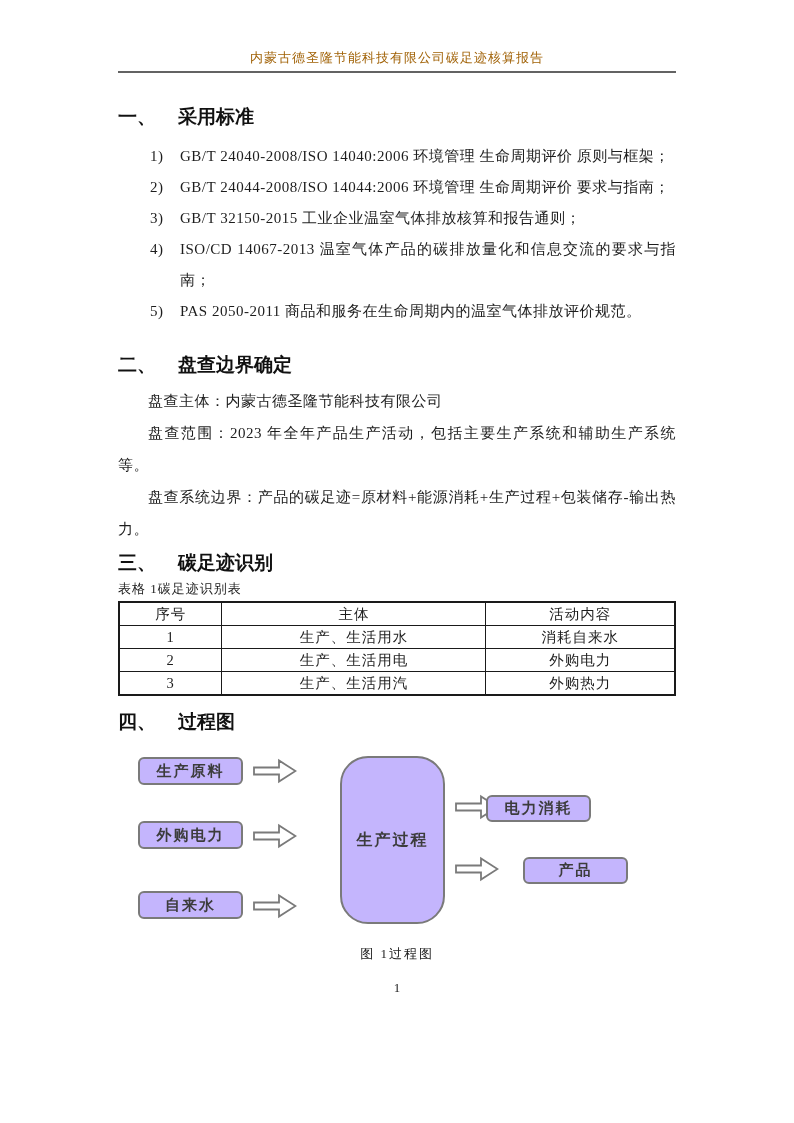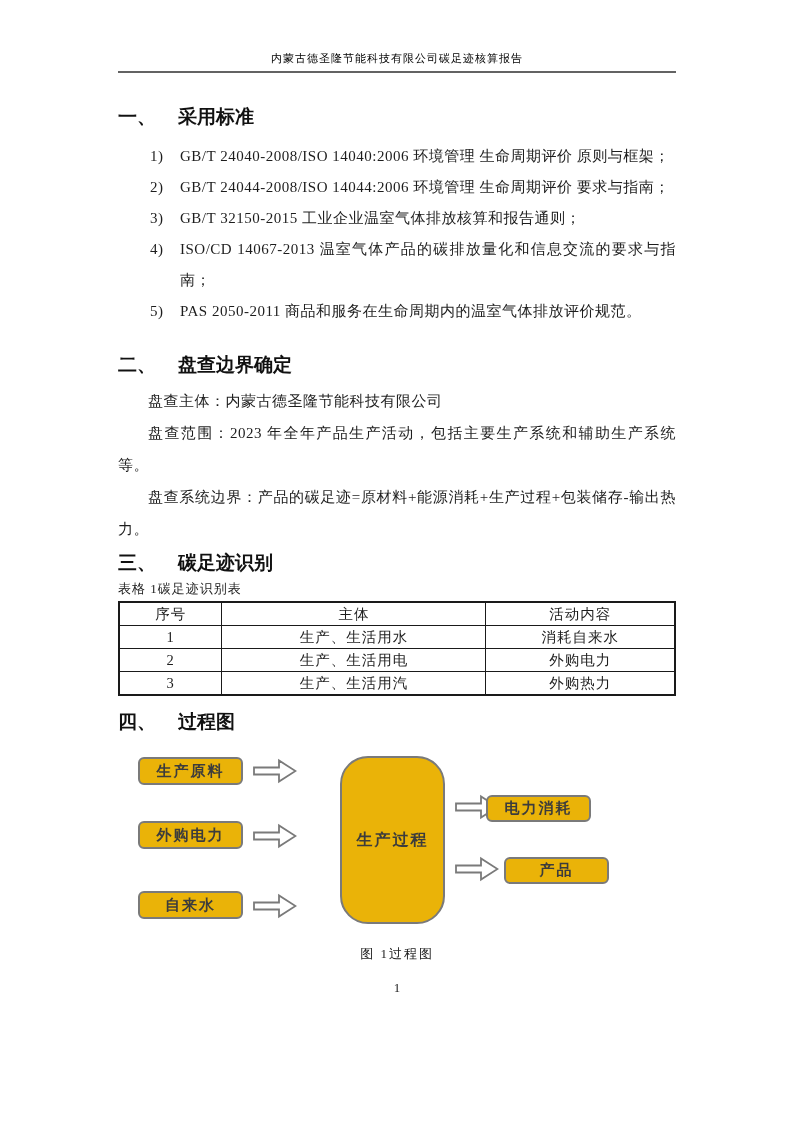--- a/index.html
+++ b/index.html
@@ -5,21 +5,21 @@
   html,body{margin:0;padding:0;background:#fff;}
   .page{
     position:relative;
     width:794px;height:1123px;
     margin:0 auto;background:#fff;
     font-family:"Liberation Serif","DejaVu Serif",serif;
     color:#1d1d1d;overflow:hidden;
   }
   .running-head{
     padding-top:50px;text-align:center;
-    font-size:11px;letter-spacing:1px;color:#000000;line-height:16px;
+    font-size:13px;letter-spacing:1px;color:#a16207;line-height:16px;
   }
   .head-rule{margin:5px 118px 0 118px;border-bottom:2px solid #636363;}
   .content{margin:0 118px;width:558px;}
   .sec-heading{
     font-family:"Liberation Sans","DejaVu Sans",sans-serif;
     font-weight:bold;font-size:19px;line-height:28px;color:#111;
   }
   .sec-heading .num{display:inline-block;width:60px;}
   .h1{margin-top:30px;}
   .h2{margin-top:24px;}
@@ -44,21 +44,21 @@
   }
   table.id-table th,table.id-table td{
     border:1px solid #1a1a1a;text-align:center;
     font-weight:normal;font-size:14.5px;height:22px;padding:0;
     letter-spacing:1px;
   }
   col.c1{width:18.5%;}col.c2{width:47.5%;}col.c3{width:34%;}
   .diagram{position:relative;height:192px;margin-top:8px;}
   .dg-box{
     position:absolute;box-sizing:border-box;
-    border:2px solid #7a7a7a;border-radius:6px;background:#eab308;
+    border:2px solid #7a7a7a;border-radius:6px;background:#c4b5fd;
     display:flex;align-items:center;justify-content:center;
     font-family:"Liberation Sans","DejaVu Sans",sans-serif;
     font-weight:bold;font-size:15px;color:#3c3c3c;letter-spacing:2px;text-align:right;
   }
   .dg-process{border-radius:28px;font-size:16px;}
   .dg-arrow{position:absolute;width:44px;height:26px;}
   .fig-caption{margin-top:8px;text-align:center;font-size:13px;line-height:20px;letter-spacing:2px;}
   .page-num{margin-top:14px;text-align:center;font-size:13px;line-height:20px;}
 </style>
 </head>
@@ -165,21 +165,21 @@
       <div class="dg-box dg-process" style="left:222px;top:12px;width:105px;height:168px;">生产过程</div>
 
       <svg class="dg-arrow" style="left:337px;top:50px;" viewBox="0 0 44 26">
           <path d="M1 9.5 H26 V2.5 L42.5 13 L26 23.5 V16.5 H1 Z" fill="#ffffff" stroke="#7a7a7a" stroke-width="1.8" stroke-linejoin="miter"></path>
         </svg>
       <svg class="dg-arrow" style="left:337px;top:112px;" viewBox="0 0 44 26">
           <path d="M1 9.5 H26 V2.5 L42.5 13 L26 23.5 V16.5 H1 Z" fill="#ffffff" stroke="#7a7a7a" stroke-width="1.8" stroke-linejoin="miter"></path>
         </svg>
 
       <div class="dg-box" style="left:368px;top:51px;width:105px;height:27px;">电力消耗</div>
-      <div class="dg-box" style="left:386px;top:113px;width:105px;height:27px;">产品</div>
+      <div class="dg-box" style="left:405px;top:113px;width:105px;height:27px;">产品</div>
     </div>
 
     <div class="fig-caption">图 1过程图</div>
 
     <div class="page-num">1</div>
 
   </div>
 </div>
 
 </body></html>

